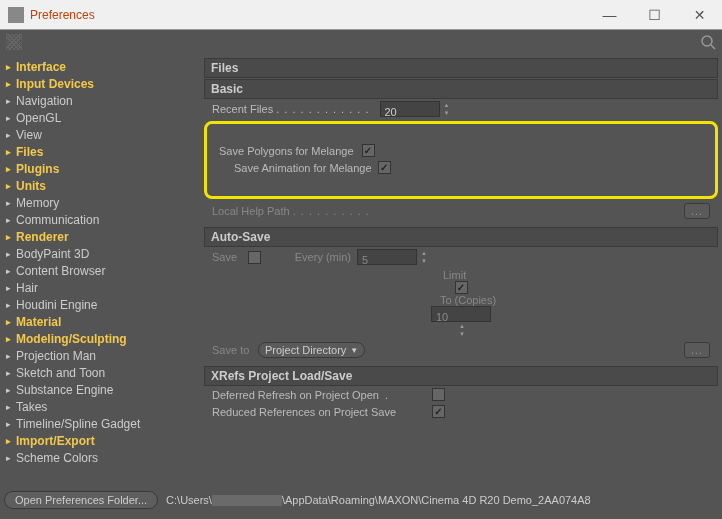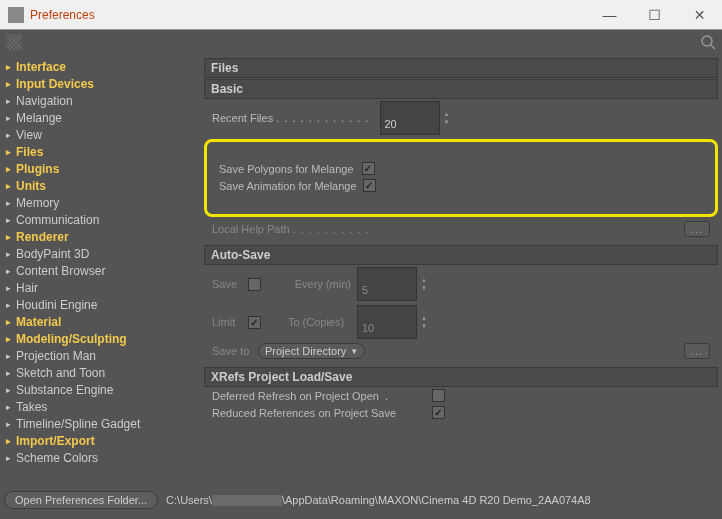--- a/index.html
+++ b/index.html
@@ -23,21 +23,21 @@
   .tree-item.gold { color: #f2c94c; font-weight: bold; }
   .tree-item.gold .arrow { color: #f2c94c; }
   
   .content { flex: 1; background: #545454; padding: 4px; overflow-y: hidden; }
   .section-header { background: #4a4a4a; color: #ccc; font-size: 12px; font-weight: bold; padding: 2px 6px; border: 1px solid #3a3a3a; }
   .sub-header { background: #4a4a4a; color: #ccc; font-size: 12px; font-weight: bold; padding: 2px 6px; margin-top: 1px; border: 1px solid #3a3a3a; }
   
   .row { display: flex; align-items: center; padding: 2px 8px; font-size: 11px; color: #bbb; }
   .row-label { min-width: 140px; text-align: right; padding-right: 10px; }
   .dots { letter-spacing: 1px; }
-  .num-input { background: #444; color: #ccc; width: 60px; height: 16px; font-size: 11px; padding: 16px 4px; border:1px solid #333; }
+  .num-input { background: #444; color: #ccc; width: 60px; height: 16px; font-size: 11px; padding: 4px 4px; border:1px solid #333; }
   .spin { display: flex; flex-direction: column; margin-left: 2px; }
   .spin-btn { width: 10px; height: 8px; font-size: 6px; color: #999; display:flex; align-items:center; justify-content:center; }
   .chk { width: 13px; height: 13px; background: #666; border: 1px solid #333; display: inline-flex; align-items: center; justify-content: center; font-size: 10px; color: #222; font-weight: bold; }
   .chk.checked::after { content: "✓"; }
   .browse-btn { background: #5a5a5a; border: 1px solid #3a3a3a; border-radius: 3px; width: 26px; height: 16px; color: #999; font-size: 10px; margin-left: 4px; display:flex; align-items:center; justify-content:center; letter-spacing: 1px;}
   .dropdown { background: #5a5a5a; border: 1px solid #3a3a3a; border-radius: 8px; padding: 0 6px; height: 16px; font-size: 11px; color: #ccc; display: inline-flex; align-items: center; gap: 4px;}
   
   .highlight-box { border: 3px solid #f2e400; border-radius: 8px; padding: 6px 0 20px 4px; margin: 2px 0; position: relative; }
   
   .footer { display: flex; align-items: center; height: 24px; background: #545454; padding: 0 4px; gap: 8px; }
@@ -77,21 +77,21 @@
       <div class="tree-item gold">
         <span class="arrow">▸</span>
         <span>Input Devices</span>
       </div>
       <div class="tree-item">
         <span class="arrow">▸</span>
         <span>Navigation</span>
       </div>
       <div class="tree-item">
         <span class="arrow">▸</span>
-        <span>Melange</span>
+        <span>OpenGL</span>
       </div>
       <div class="tree-item">
         <span class="arrow">▸</span>
         <span>View</span>
       </div>
       <div class="tree-item gold">
         <span class="arrow">▸</span>
         <span>Files</span>
       </div>
       <div class="tree-item gold">
@@ -183,21 +183,21 @@
 
     <div class="highlight-box">
       <div class="row" style="color:#777; margin-top:-4px;">
         <span class="row-label" style="visibility:hidden">Backup Copies</span>
       </div>
       <div class="row">
         <span style="margin-right:8px;">Save Polygons for Melange</span>
         <span class="chk checked"></span>
       </div>
       <div class="row">
-        <span style="margin-right:6px;">Save Animation for Melange</span>
+        <span style="margin-right:6px;margin-left:15px;">Save Animation for Melange</span>
         <span class="chk checked"></span>
       </div>
     </div>
 
     <div class="row" style="color:#888;justify-content:space-between;">
       <span><span>Local Help Path</span> <span class="dots">. . . . . . . . . .</span></span>
       <span style="flex:1"></span>
       <span class="browse-btn">...</span>
     </div>
 
@@ -205,21 +205,21 @@
     <div class="row" style="color:#888;">
       <span style="min-width:36px;">Save</span>
       <span class="chk"></span>
       <span style="min-width:70px; text-align:right; margin-left:20px; margin-right:6px;">Every (min)</span>
       <span class="num-input" style="color:#888;">5</span>
       <span class="spin">
           <span class="spin-btn">▲</span>
           <span class="spin-btn">▼</span>
         </span>
     </div>
-    <div class="row" style="color:#888;">
+    <div class="row" style="color:#888;flex-direction:column;">
       <span style="min-width:36px;">Limit</span>
       <span class="chk checked"></span>
       <span style="min-width:70px; text-align:center; margin-left:20px; margin-right:6px;">To (Copies)</span>
       <span class="num-input" style="color:#888;">10</span>
       <span class="spin">
           <span class="spin-btn">▲</span>
           <span class="spin-btn">▼</span>
         </span>
     </div>
     <div class="row" style="color:#888;">

